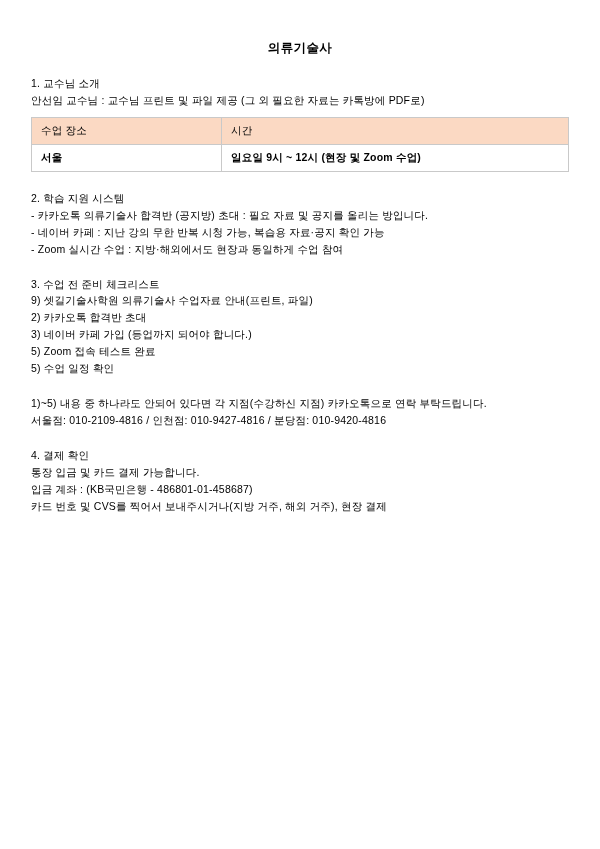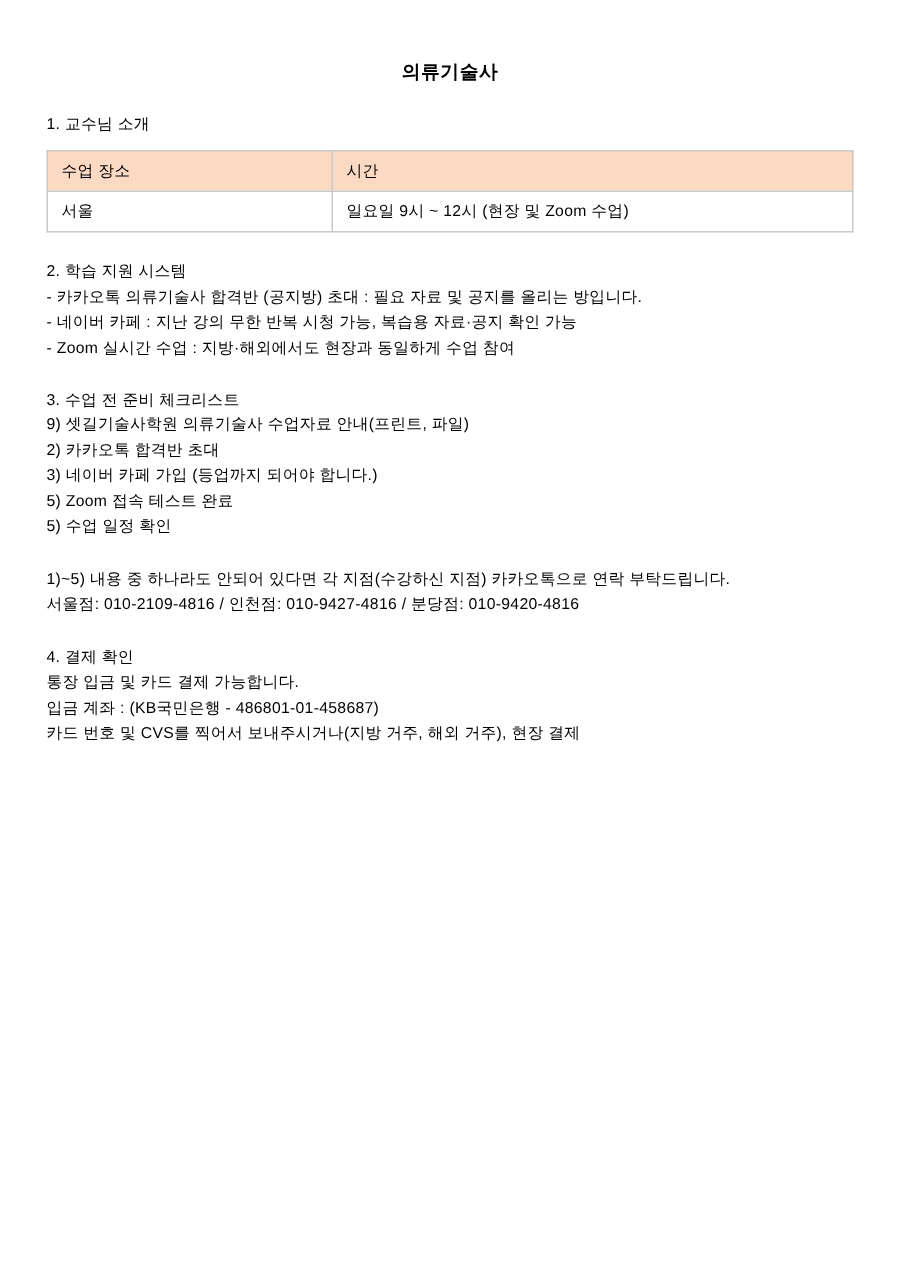--- a/index.html
+++ b/index.html
@@ -54,40 +54,41 @@
     width: 537px;
     margin-top: 8px;
     table-layout: fixed;
   }
   table.info-table th,
   table.info-table td {
     border: 1px solid #c9c9c9;
     font-size: 10.5px;
     padding: 6px 9px;
     text-align: left;
-    font-weight: normal;
+    font-weight: bold;
     letter-spacing: 0.2px;
   }
   table.info-table thead th {
     background: #fbd9c3;
     font-weight: normal;
   }
   table.info-table col.c1 { width: 190px; }
   table.info-table col.c2 { width: 347px; }
 </style>
 </head>
 <body>
 
 <div class="page">
 
   <h1 class="doc-title">의류기술사</h1>
 
 
   <div class="section">
     <div class="sec-head">1. 교수님 소개</div>
+    <div class="sec-line">안선임 교수님 : 교수님 프린트 및 파일 제공 (그 외 필요한 자료는 카톡방에 PDF로)</div>
   </div>
 
   <table class="info-table">
     <colgroup>
         <col class="c1">
         <col class="c2">
       </colgroup>
     <thead>
       <tr>
         <th>수업 장소</th>

